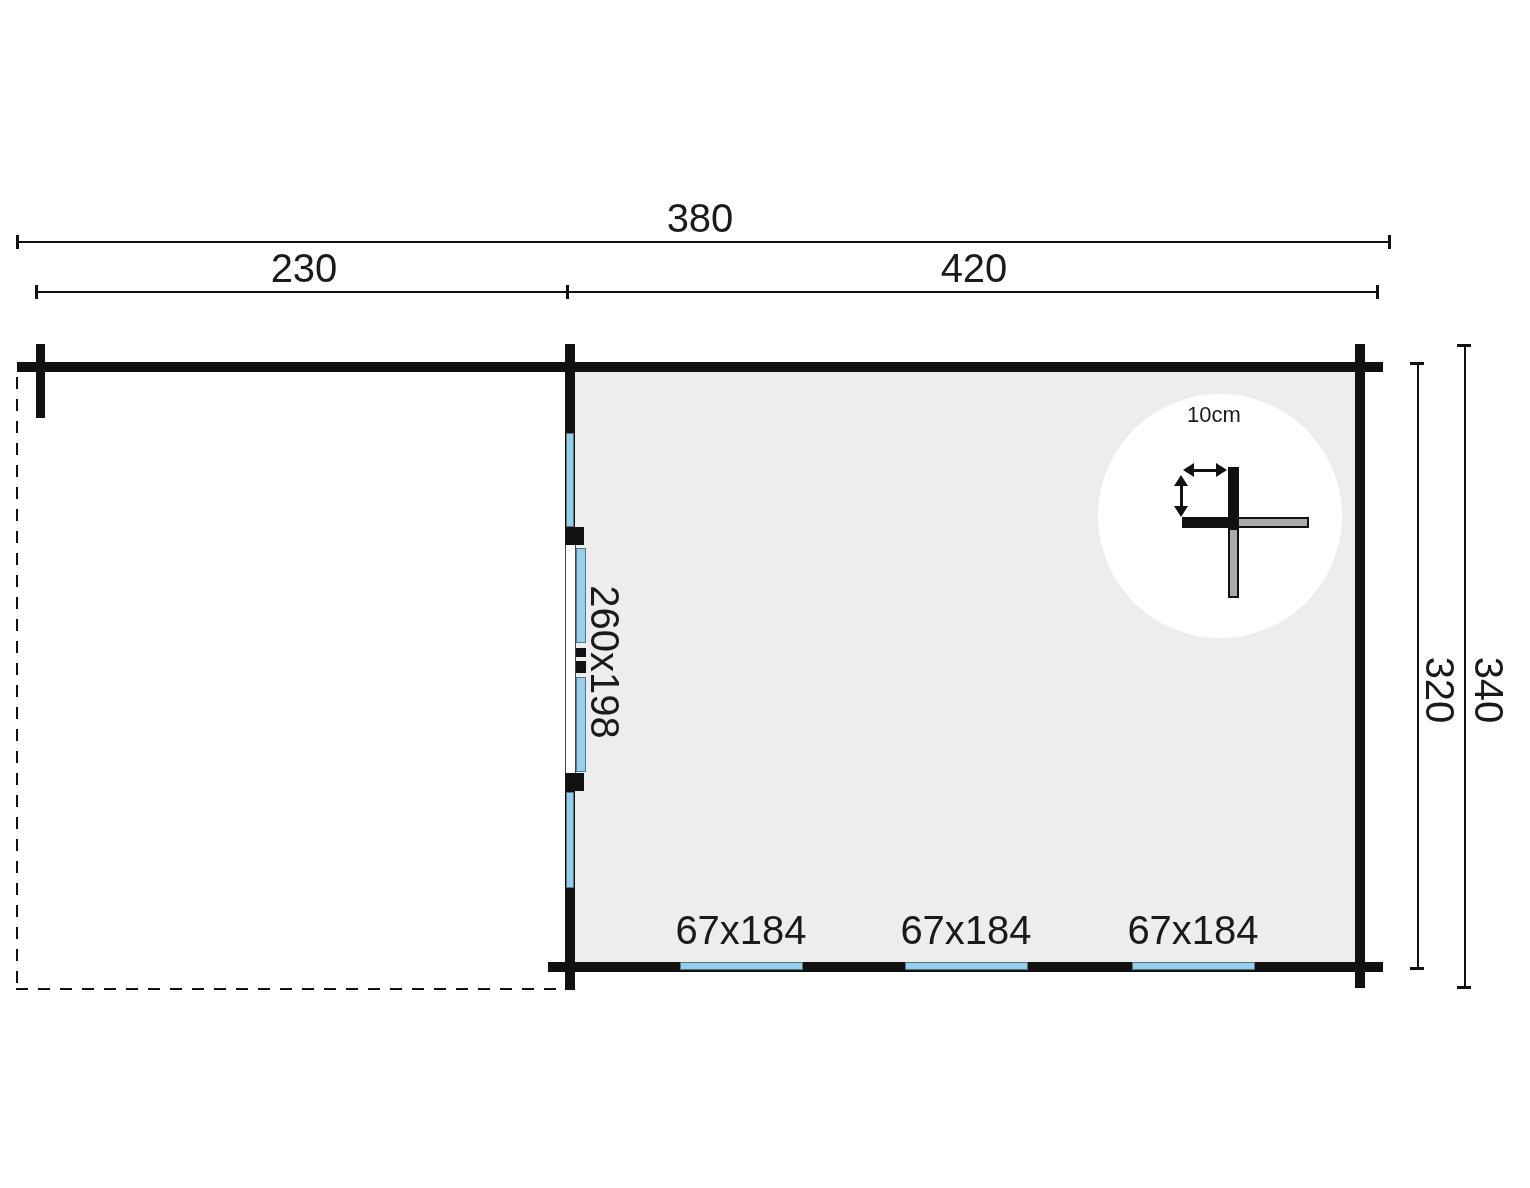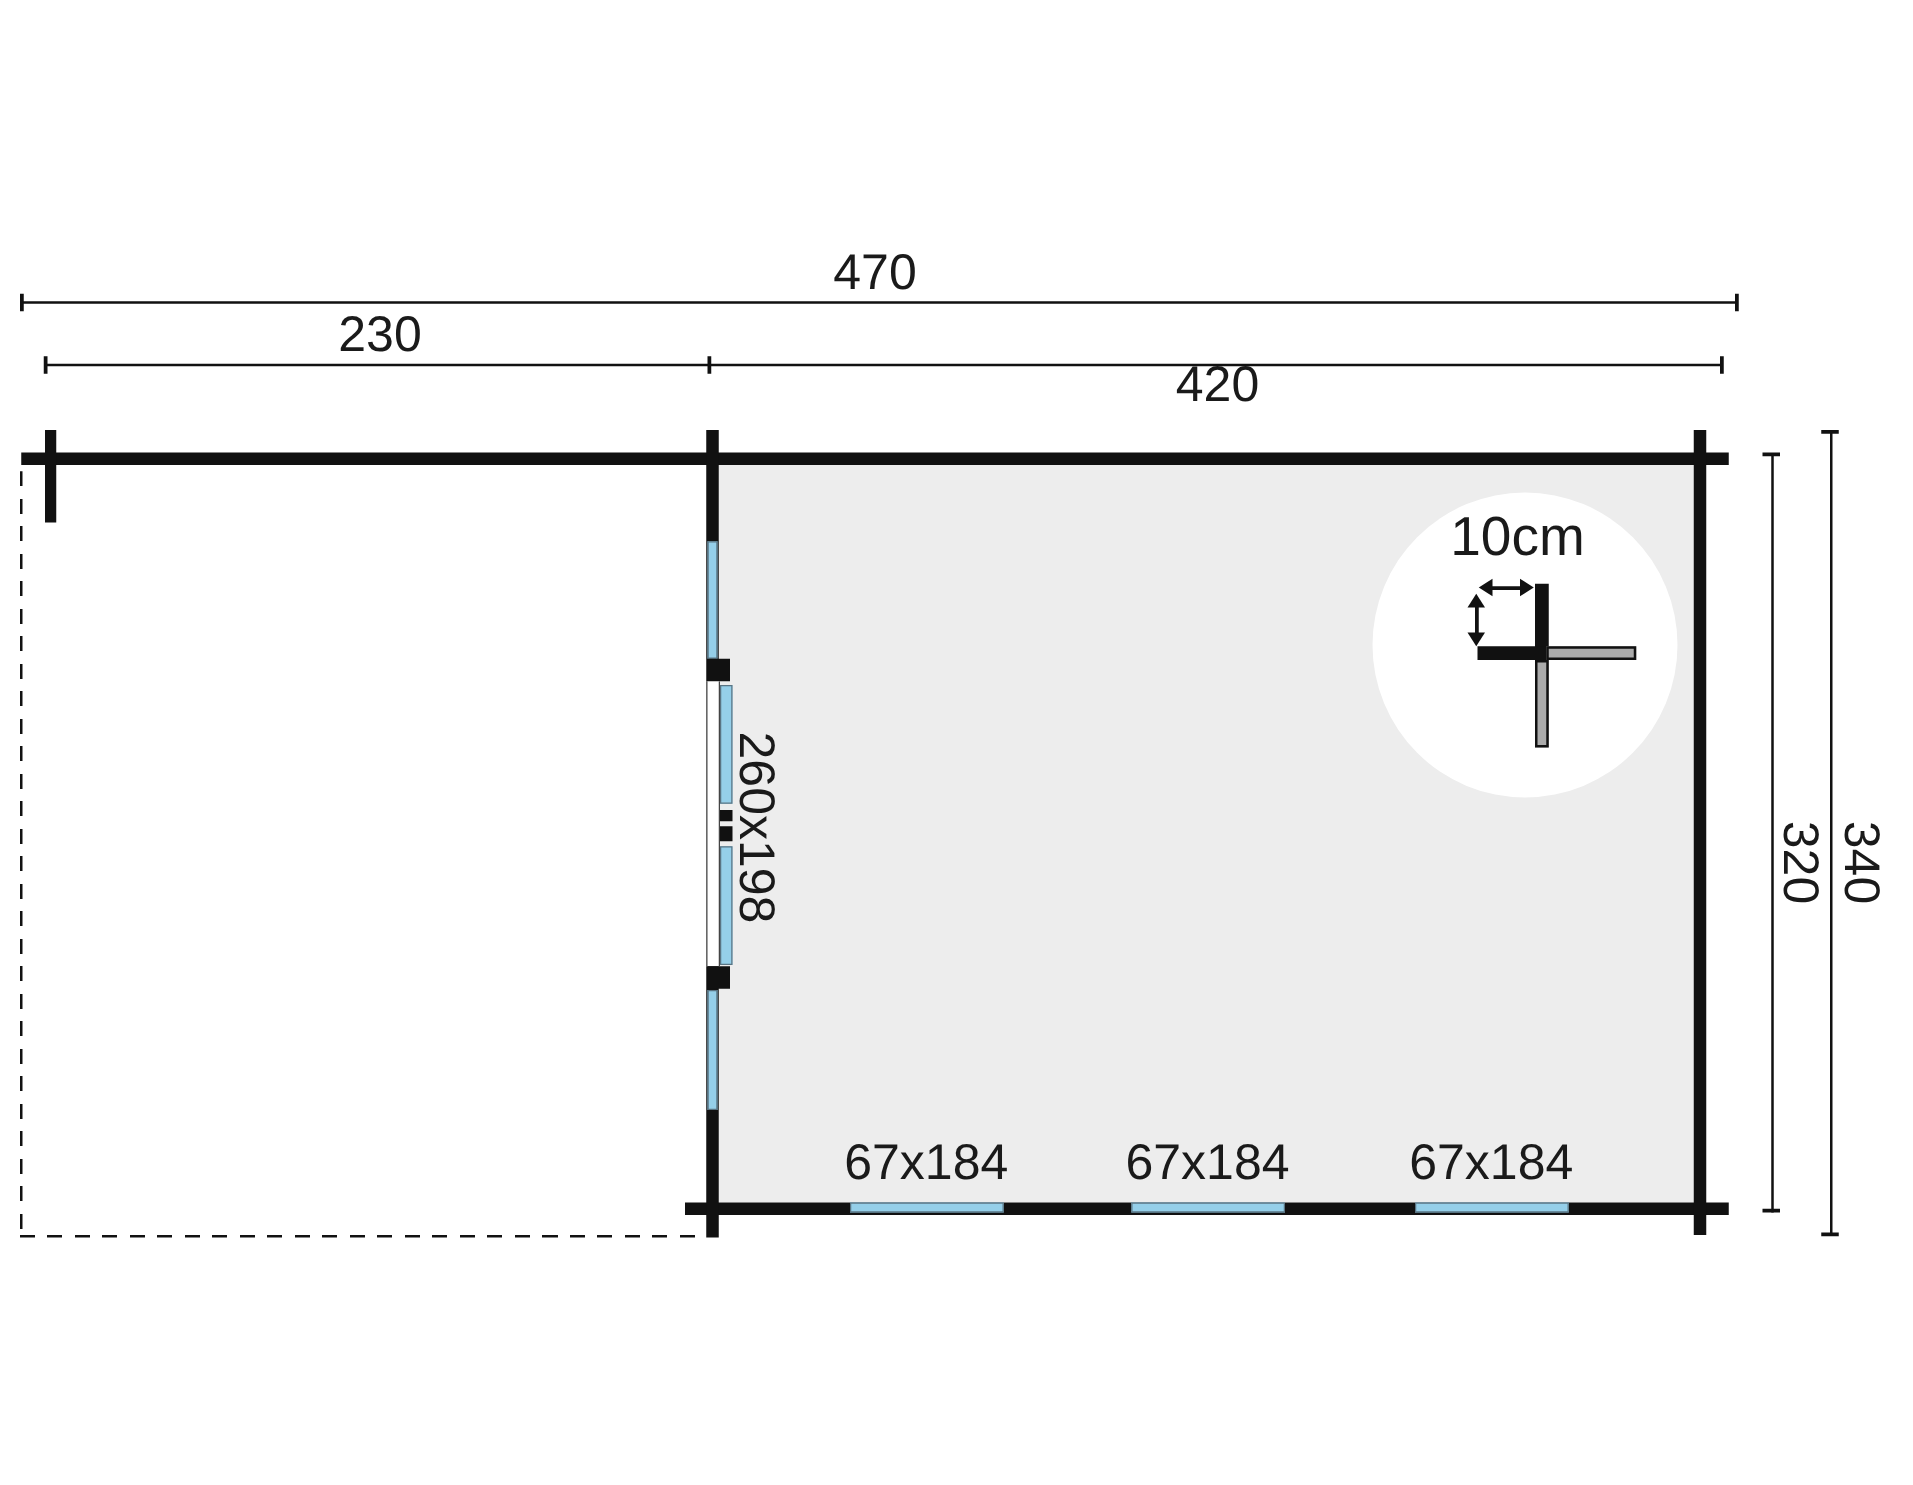--- a/index.html
+++ b/index.html
@@ -40,27 +40,27 @@
     position:absolute;background:var(--detail-gray);
     border:2px solid var(--wall);box-sizing:border-box;
   }
   .tri{position:absolute;width:0;height:0;}
 </style>
 </head>
 <body>
 
 <div class="plan">
 
-  <div class="dimlabel" style="left:620px;top:196px;width:160px;">470</div>
+  <div class="dimlabel" style="left:620px;top:196px;width:160px;">380</div>
   <div class="dimline" style="left:18px;top:241px;width:1372px;height:2px;"></div>
   <div class="tick" style="left:16px;top:235px;width:3px;height:14px;"></div>
   <div class="tick" style="left:1388px;top:235px;width:3px;height:14px;"></div>
 
   <div class="dimlabel" style="left:224px;top:246px;width:160px;">230</div>
-  <div class="dimlabel" style="left:894px;top:246px;width:160px;margin-top:40px;">420</div>
+  <div class="dimlabel" style="left:894px;top:246px;width:160px;">420</div>
   <div class="dimline" style="left:37px;top:291px;width:1341px;height:2px;"></div>
   <div class="tick" style="left:35px;top:285px;width:3px;height:14px;"></div>
   <div class="tick" style="left:566px;top:285px;width:3px;height:14px;"></div>
   <div class="tick" style="left:1376px;top:285px;width:3px;height:14px;"></div>
 
   <div class="abs" style="left:575px;top:372px;width:780px;height:590px;background:var(--room-fill);"></div>
 
   <div class="dash-v" style="left:16px;top:377px;height:613px;"></div>
   <div class="dash-h" style="left:16px;top:988px;width:541px;"></div>
 
@@ -92,21 +92,21 @@
   <div class="tick" style="left:1410px;top:362px;width:14px;height:3px;"></div>
   <div class="tick" style="left:1410px;top:967px;width:14px;height:3px;"></div>
   <div class="dimlabel rot90" style="left:1340px;top:668px;width:200px;height:44px;">320</div>
 
   <div class="dimline" style="left:1464px;top:346px;width:2px;height:642px;"></div>
   <div class="tick" style="left:1457px;top:344px;width:14px;height:3px;"></div>
   <div class="tick" style="left:1457px;top:986px;width:14px;height:3px;"></div>
   <div class="dimlabel rot90" style="left:1389px;top:668px;width:200px;height:44px;">340</div>
 
   <div class="abs" style="left:1098px;top:394px;width:244px;height:244px;border-radius:50%;background:#ffffff;"></div>
-  <div class="dimlabel" style="left:1134px;top:410px;width:160px;font-size:44px;line-height:40px;">10cm</div>
+  <div class="dimlabel" style="left:1134px;top:395px;width:160px;font-size:22px;line-height:40px;">10cm</div>
 
   <div class="wall" style="left:1228px;top:467px;width:11px;height:61px;"></div>
   <div class="wall" style="left:1182px;top:517px;width:57px;height:11px;"></div>
   <div class="graybar" style="left:1237px;top:517px;width:72px;height:11px;"></div>
   <div class="graybar" style="left:1228px;top:528px;width:11px;height:70px;"></div>
 
   <div class="dimline" style="left:1192px;top:469px;width:26px;height:3px;"></div>
   <div class="tri" style="left:1183px;top:463px;border-top:7px solid transparent;border-bottom:7px solid transparent;border-right:11px solid var(--wall);"></div>
   <div class="tri" style="left:1216px;top:463px;border-top:7px solid transparent;border-bottom:7px solid transparent;border-left:11px solid var(--wall);"></div>
 

